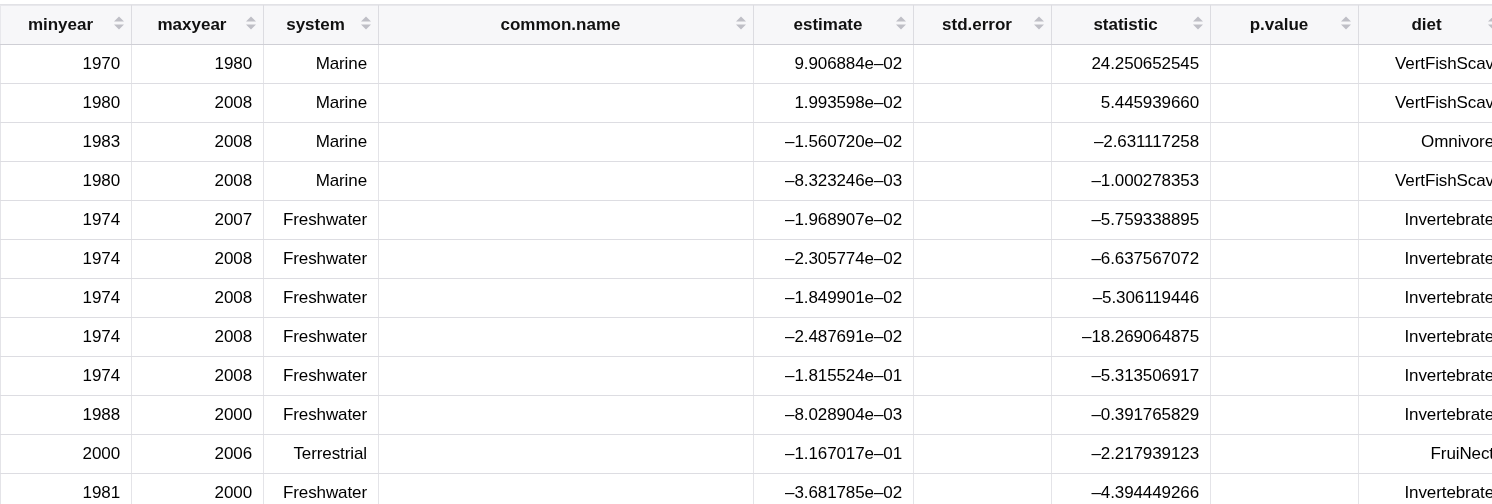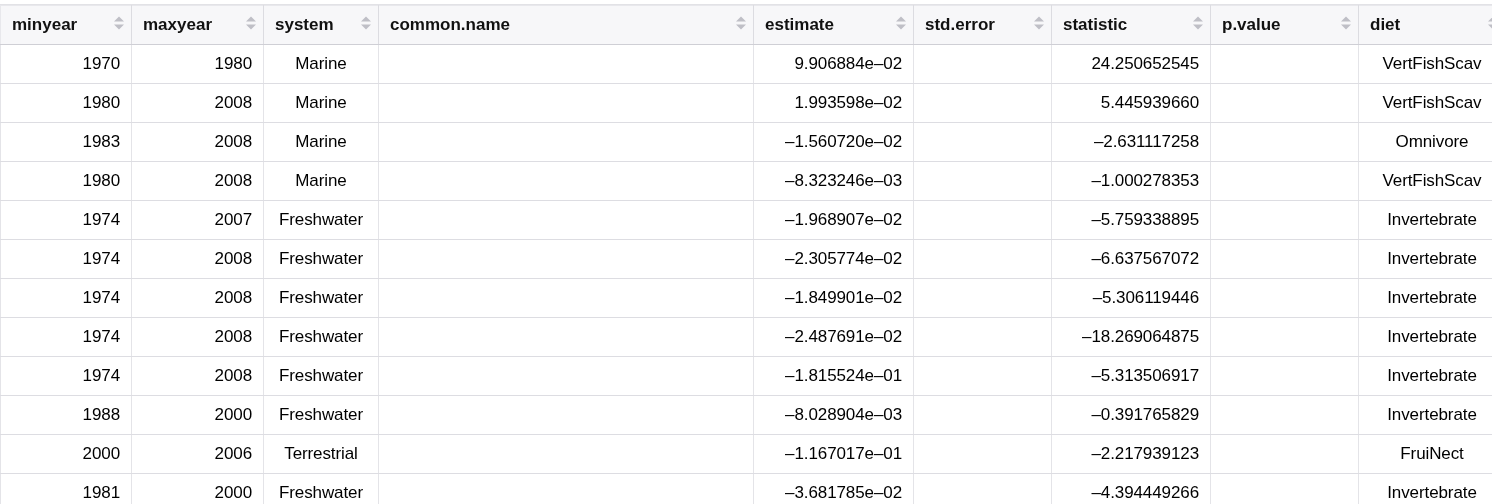--- a/index.html
+++ b/index.html
@@ -37,21 +37,21 @@
     border-spacing: 0;
     table-layout: fixed;
     width: 1505px;
     font-size: 17px;
     color: #000000;
   }
   table.dt thead th {
     background: #f7f7f9;
     font-weight: bold;
     font-size: 17px;
-    text-align: left;
+    text-align: center;
     padding: 7px 22px 8px 11px;
     height: 39px;
     border-right: 1px solid #dcdce1;
     border-bottom: 1px solid #cfcfd5;
     border-top: 1px solid #e8e8ec;
     position: relative;
     white-space: nowrap;
     overflow: hidden;
     color: #111111;
     vertical-align: middle;
@@ -70,21 +70,21 @@
     background: #ffffff;
     font-size: 17px;
     letter-spacing: -0.1px;
   }
   table.dt tbody td:first-child {
     border-left: 1px solid #e4e4e8;
     border-radius: 9px;
   }
   td.num, th.num-h { text-align: right; }
   th.num-h { padding-left: 11px; }
-  td.txt { text-align: center; }
+  td.txt { text-align: right; }
 
   .sorticon {
     position: absolute;
     right: 7px;
     top: 50%;
     transform: translateY(-50%);
     width: 11px;
     height: 17px;
     display: block;
   }

